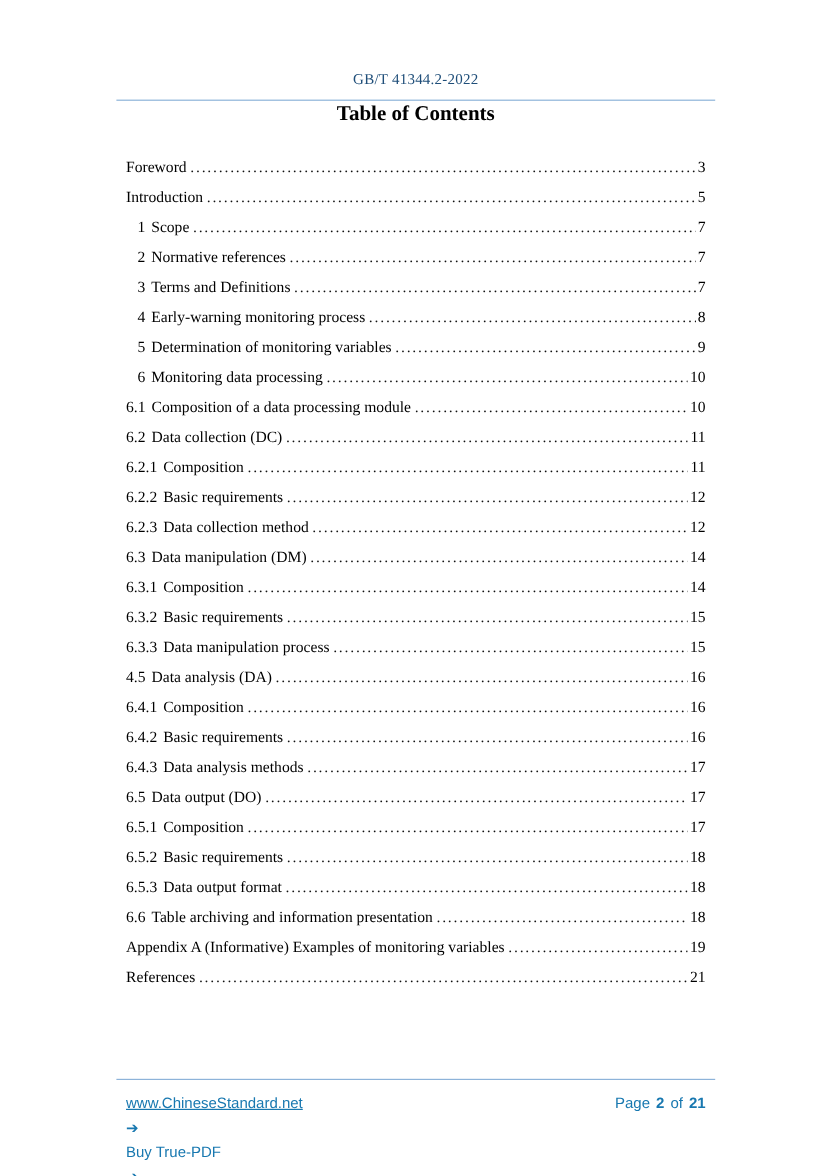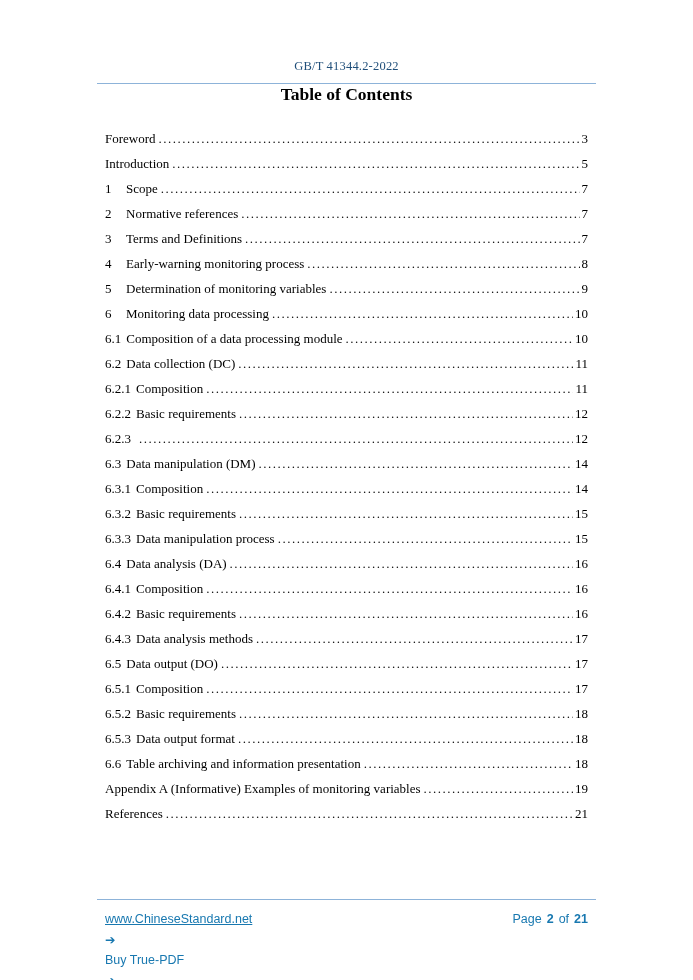--- a/index.html
+++ b/index.html
@@ -37,20 +37,21 @@
     text-align: center;
     font-size: 17.5px;
     font-weight: bold;
     color: #000;
   }
 
   .toc {
     margin: 21px 105px 0 105px;
     font-size: 13px;
     color: #000;
+    text-align: right;
   }
   .toc-row { display: flex; line-height: 25px; }
   .toc-num { margin-right: 5px; white-space: nowrap; }
   .toc-num.chapter { display: inline-block; width: 16px; margin-right: 5px; }
   .toc-title { white-space: nowrap; }
   .toc-leader {
     flex: 1;
     overflow: hidden;
     white-space: nowrap;
     margin: 0 2px 0 3px;
@@ -163,20 +164,21 @@
         <span class="toc-page">11</span>
       </div>
       <div class="toc-row">
         <span class="toc-num">6.2.2</span>
         <span class="toc-title">Basic requirements</span>
         <span class="toc-leader"></span>
         <span class="toc-page">12</span>
       </div>
       <div class="toc-row">
         <span class="toc-num">6.2.3</span>
+        <span class="toc-title">Data collection method</span>
         <span class="toc-leader"></span>
         <span class="toc-page">12</span>
       </div>
       <div class="toc-row">
         <span class="toc-num">6.3</span>
         <span class="toc-title">Data manipulation (DM)</span>
         <span class="toc-leader"></span>
         <span class="toc-page">14</span>
       </div>
       <div class="toc-row">
@@ -191,21 +193,21 @@
         <span class="toc-leader"></span>
         <span class="toc-page">15</span>
       </div>
       <div class="toc-row">
         <span class="toc-num">6.3.3</span>
         <span class="toc-title">Data manipulation process</span>
         <span class="toc-leader"></span>
         <span class="toc-page">15</span>
       </div>
       <div class="toc-row">
-        <span class="toc-num">6.4</span>
+        <span class="toc-num">4.5</span>
         <span class="toc-title">Data analysis (DA)</span>
         <span class="toc-leader"></span>
         <span class="toc-page">16</span>
       </div>
       <div class="toc-row">
         <span class="toc-num">6.4.1</span>
         <span class="toc-title">Composition</span>
         <span class="toc-leader"></span>
         <span class="toc-page">16</span>
       </div>

